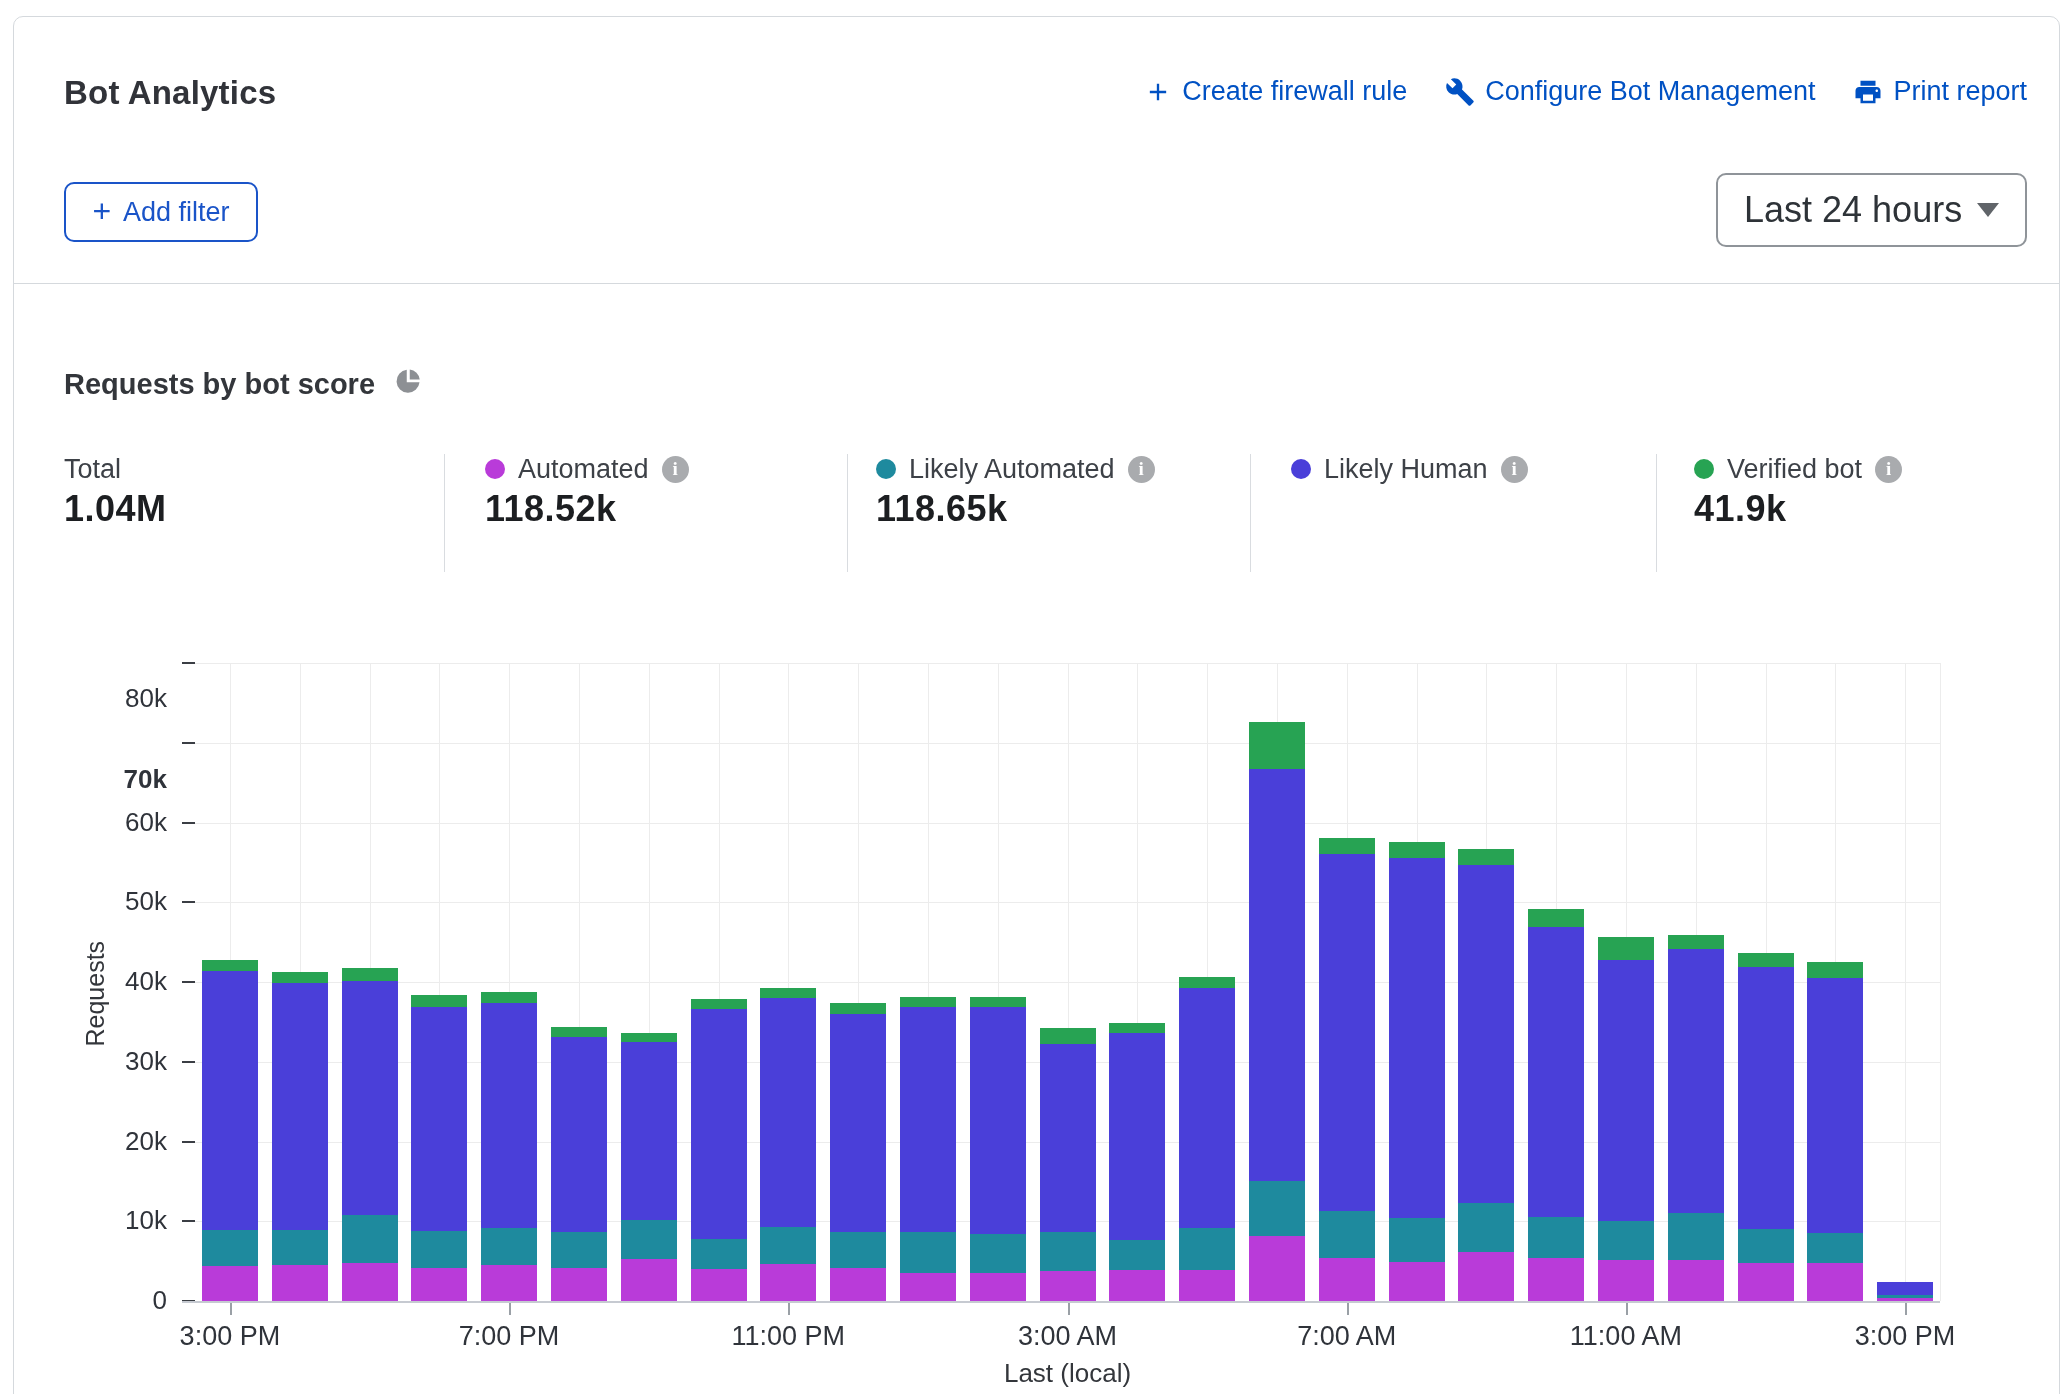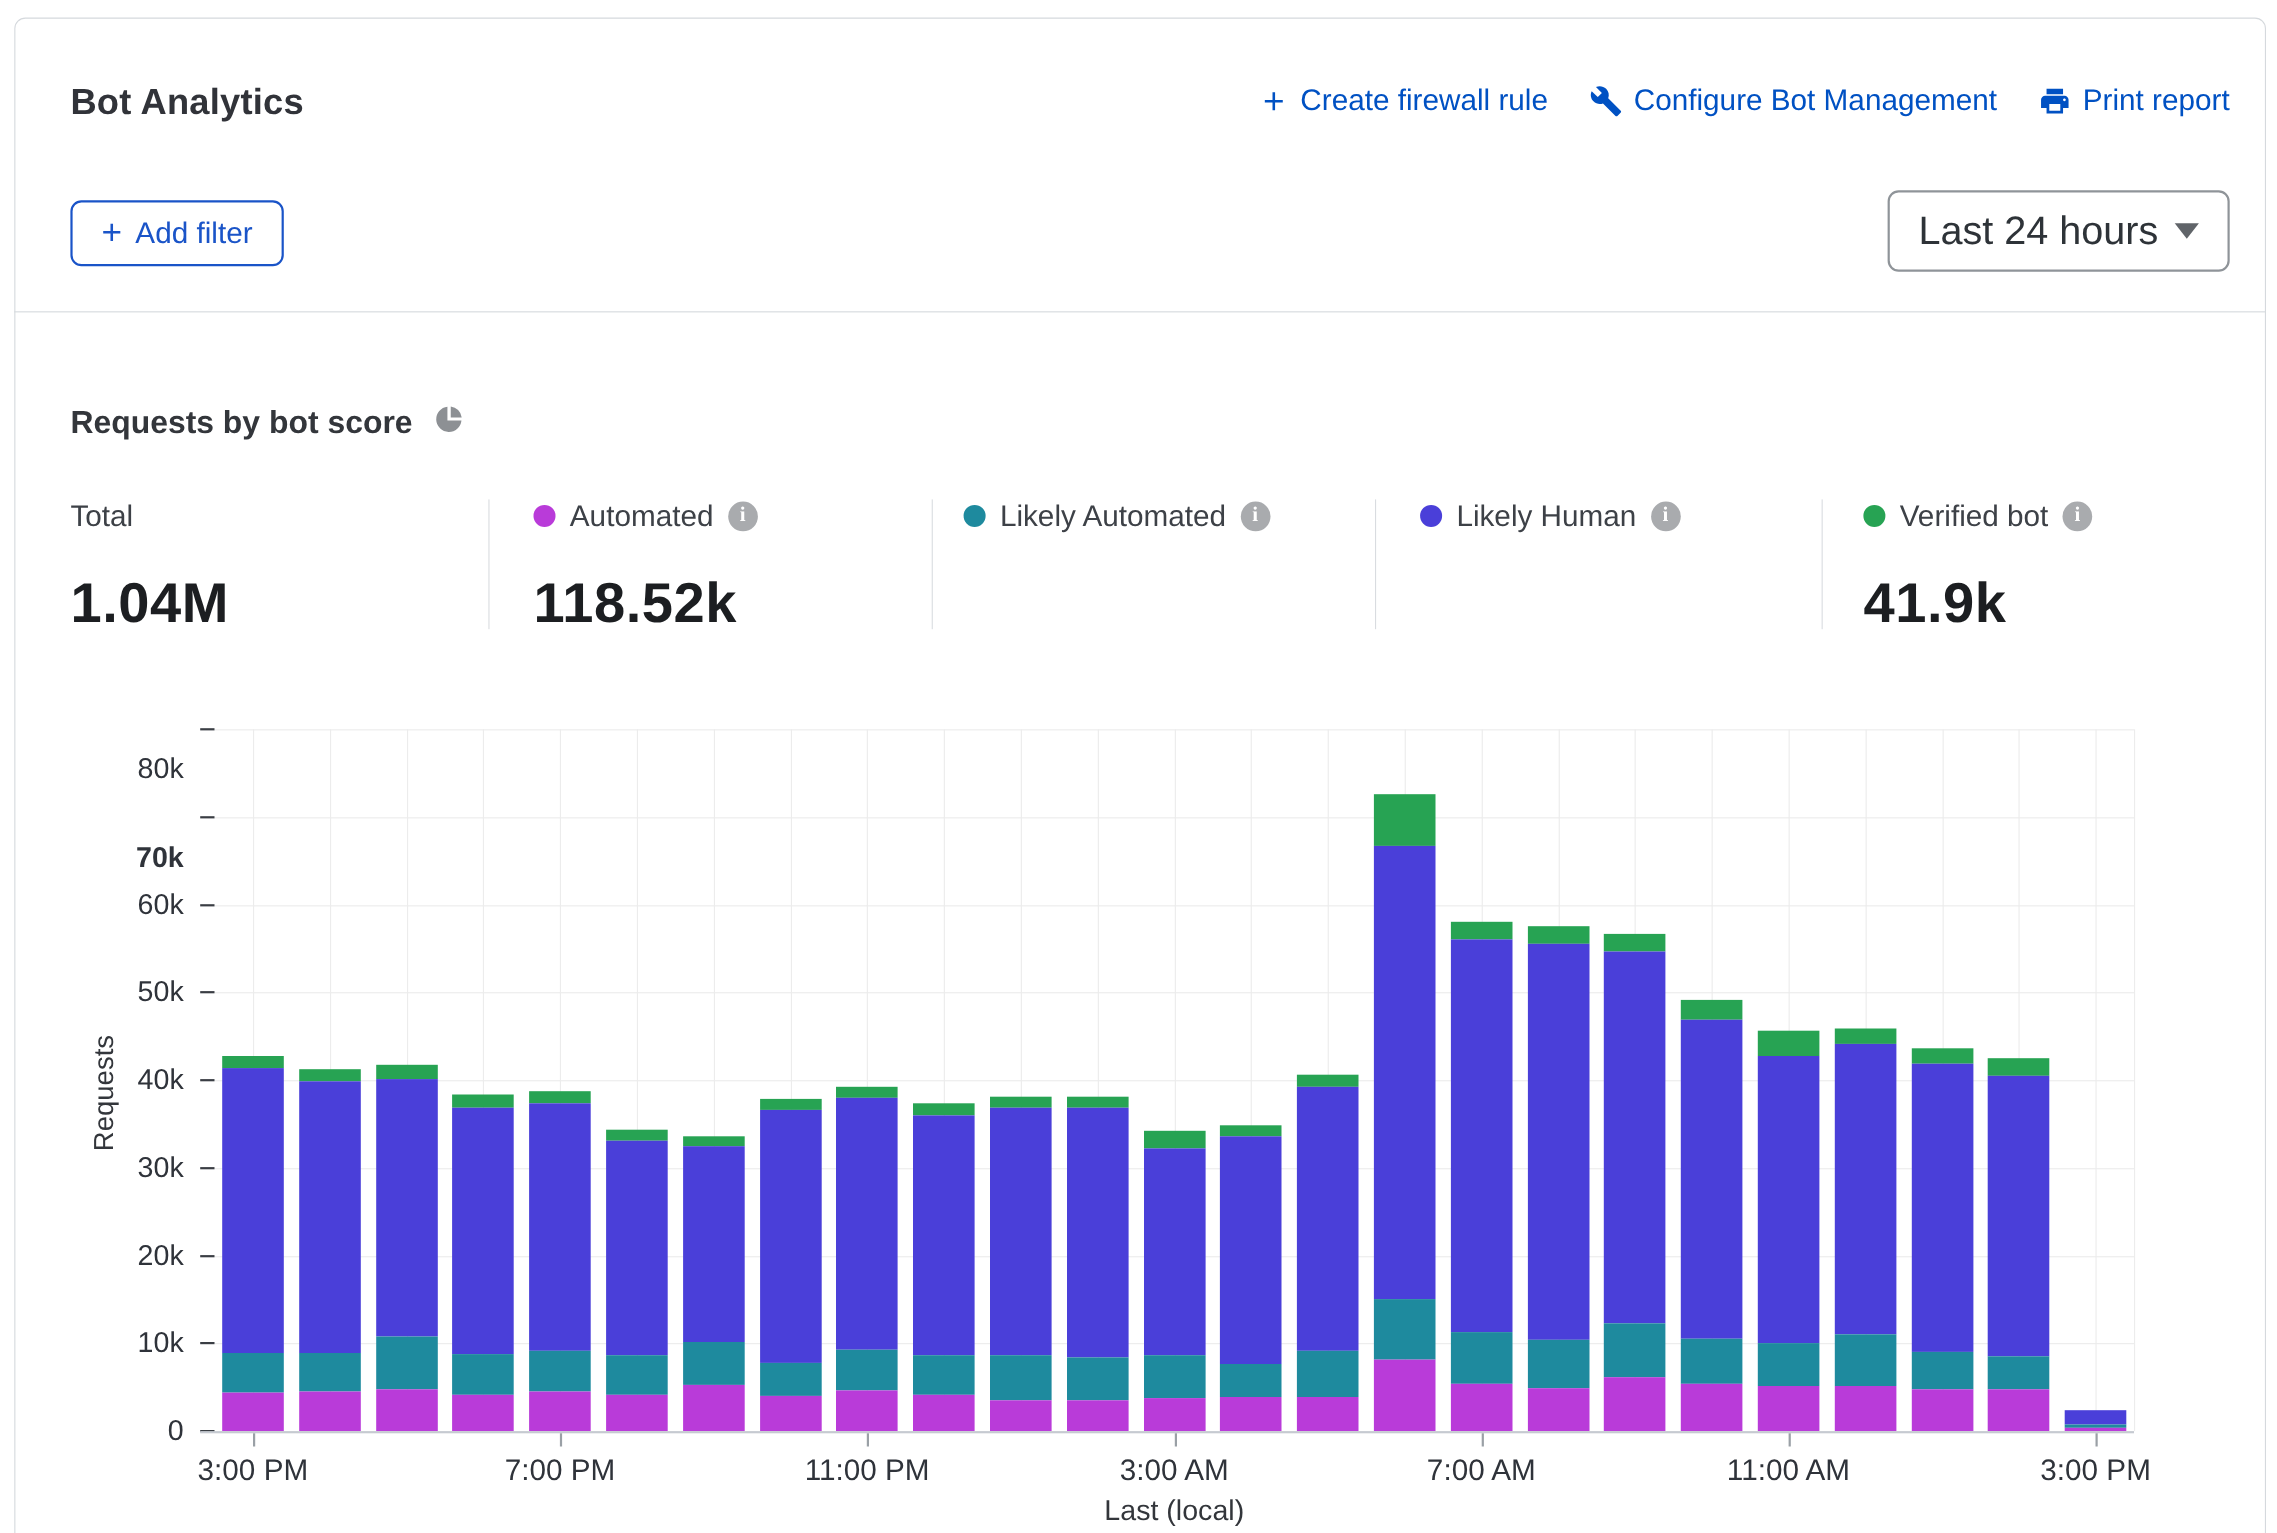--- a/index.html
+++ b/index.html
@@ -29,21 +29,21 @@
           display:flex; align-items:center; gap:18px; }
   .pie-icon { display:inline-block; }
   
   .stats { position:absolute; left:0; top:452px; width:2070px; height:125px; }
   .stat-group { position:absolute; top:0; }
   .stat-label-row { display:flex; align-items:center; gap:13px; font-size:27px; color:#3d4147; height:34px; }
   .legend-dot { width:20px; height:20px; border-radius:50%; flex:none; }
   .info-icon { width:27px; height:27px; border-radius:50%; background:#a9abae; color:#fff;
           font-size:19px; font-weight:700; display:flex; align-items:center; justify-content:center;
           font-family:"Liberation Serif","DejaVu Serif",serif; cursor:pointer; }
-  .stat-value { margin-top:32px; font-size:51px; font-weight:700; color:#1c1e21; letter-spacing:.5px; }
+  .stat-value { margin-top:2px; font-size:36px; font-weight:700; color:#1c1e21; letter-spacing:.5px; }
   .stat-divider { position:absolute; top:2px; width:1px; height:118px; background:#d9dce0; }
   
   .gridline-h { position:absolute; height:1px; background:#ececec; }
   .gridline-v { position:absolute; width:1px; background:#ececec; }
   .axis-x { position:absolute; height:2px; background:#c6cad1; }
   .ytick { position:absolute; width:13px; height:2px; background:#3a3e44; }
   .xtick { position:absolute; width:2px; height:12px; background:#9aa0a6; }
   .ylabel { position:absolute; font-size:26px; color:#2f333a; text-align:right; width:120px; }
   .xlabel { position:absolute; font-size:27px; color:#2f333a; text-align:center; width:220px; }
   .axis-title-y { position:absolute; font-size:25px; color:#33363b; transform:rotate(-90deg); transform-origin:center; }
@@ -125,20 +125,21 @@
         <span class="info-icon">i</span>
       </div>
       <div class="stat-value">118.52k</div>
     </div>
     <div class="stat-group" style="left: 876px;">
       <div class="stat-label-row">
         <span class="legend-dot" style="background:#1e8a9e"></span>
         <span>Likely Automated</span>
         <span class="info-icon">i</span>
       </div>
+      <div class="stat-value">118.65k</div>
     </div>
     <div class="stat-group" style="left: 1291px;">
       <div class="stat-label-row">
         <span class="legend-dot" style="background:#4a3fd9"></span>
         <span>Likely Human</span>
         <span class="info-icon">i</span>
       </div>
     </div>
     <div class="stat-group" style="left: 1694px;">
       <div class="stat-label-row">

